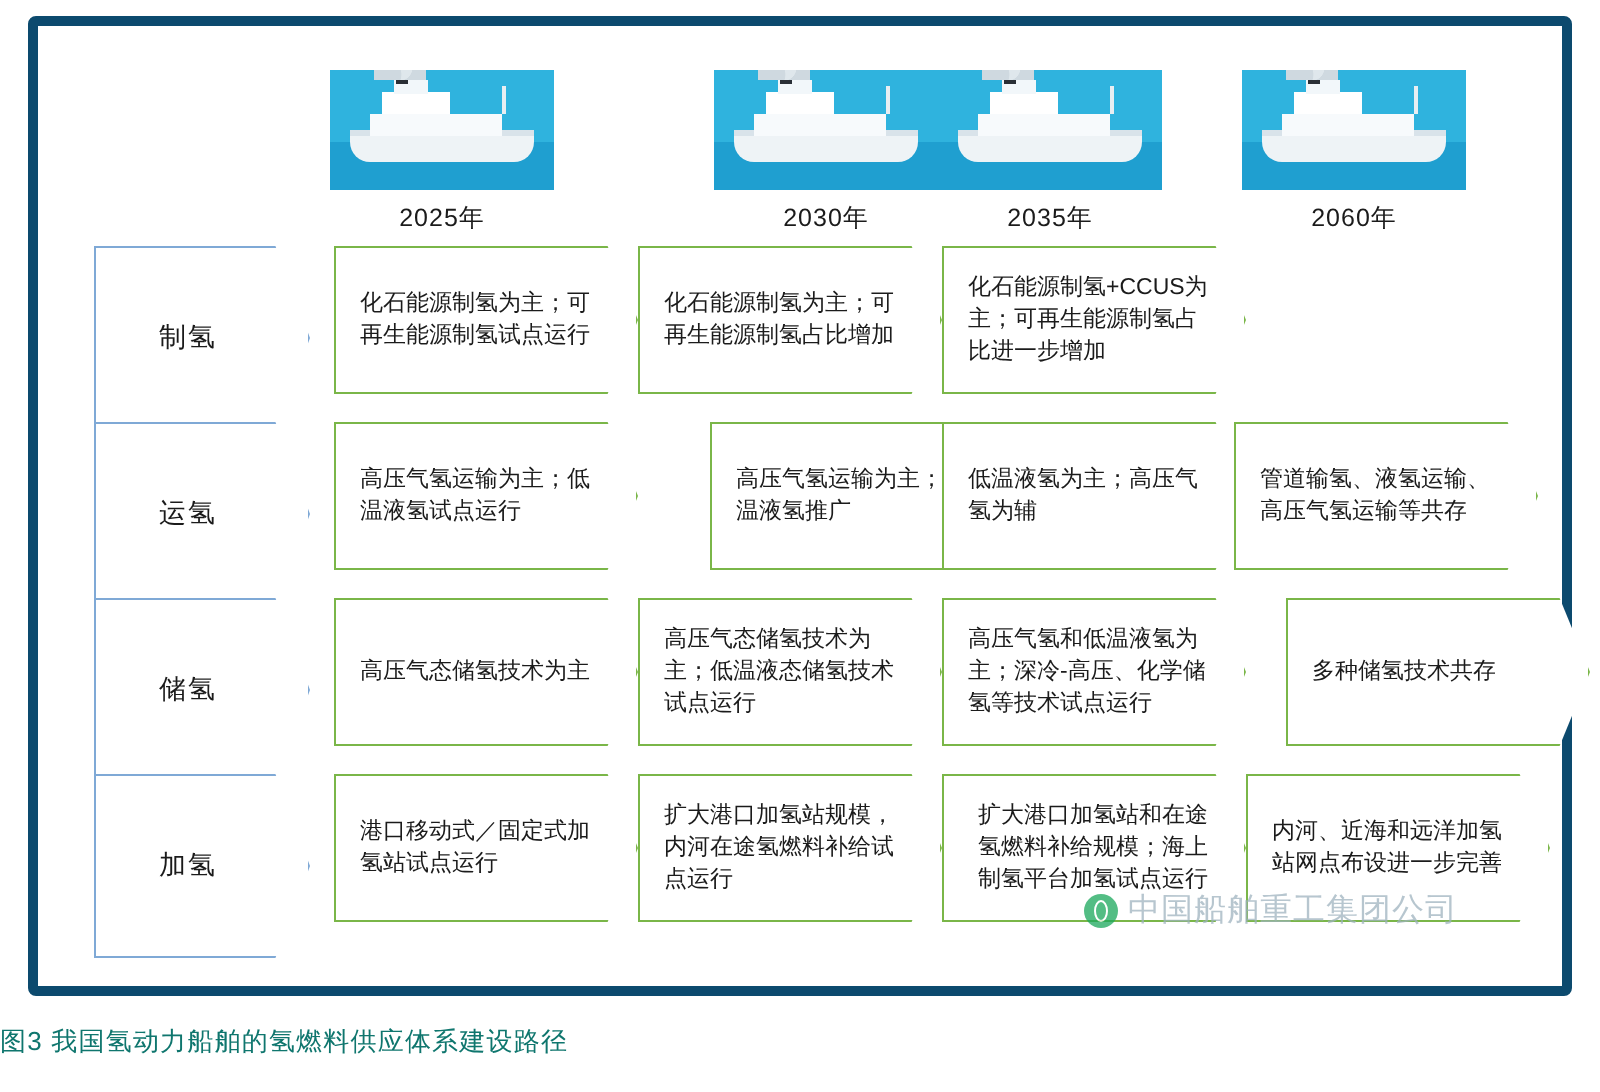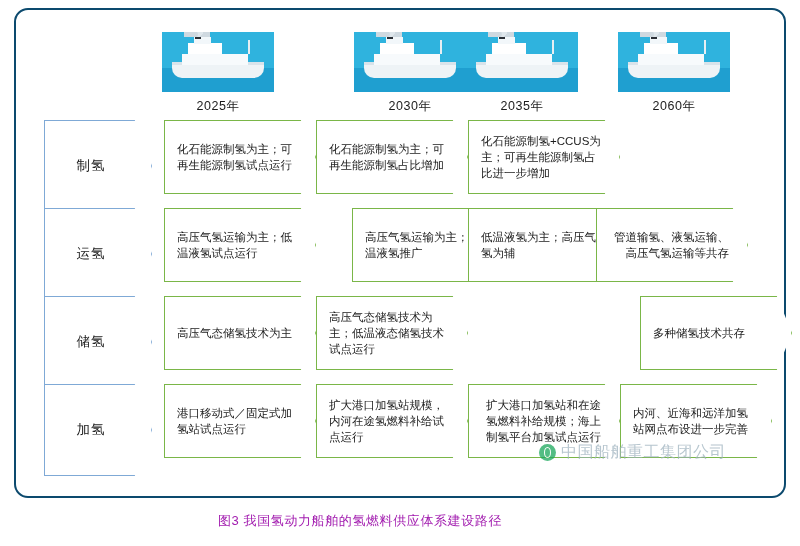--- a/index.html
+++ b/index.html
@@ -19,22 +19,22 @@
     left: 0; top: 0;
     width: 800px;
     height: 546px;
   }
   .card {
     position: absolute;
     left: 14px;
     top: 8px;
     width: 772px;
     height: 490px;
-    border: 2px solid #0c4a6e;
-    border-radius: 14px;
+    border: 5px solid #0c4a6e;
+    border-radius: 4px;
     background: #ffffff;
     box-sizing: border-box;
   }
 
   
   .ships-row {
     position: absolute;
     left: 0; top: 0;
     width: 772px;
     height: 110px;
@@ -228,23 +228,22 @@
     color: #9fb3bf;
     letter-spacing: 0.5px;
   }
 
   
   .caption {
     position: absolute;
     left: 0;
     top: 512px;
     width: 720px;
-    text-align: center;
     font-size: 13px;
-    color: #a21caf;
+    color: #0f766e;
     letter-spacing: 0.6px;
   }
 </style>
 </head>
 <body>
 
 <div class="page">
   <div class="card">
 
     <div class="ships-row">
@@ -334,34 +333,37 @@
         </div>
         <div class="item-arrow" style="left:148px;align-items:center;">
           <span class="item-text">高压气氢运输为主；低温液氢试点运行</span>
         </div>
         <div class="item-arrow" style="left:300px;margin-left:36px;">
           <span class="item-text">高压气氢运输为主；低温液氢推广</span>
         </div>
         <div class="item-arrow" style="left:452px;">
           <span class="item-text">低温液氢为主；高压气氢为辅</span>
         </div>
-        <div class="item-arrow" style="left:580px;text-align:right;">
+        <div class="item-arrow" style="left:598px;">
           <span class="item-text">管道输氢、液氢运输、高压气氢运输等共存</span>
         </div>
       </div>
 
       <div class="row">
         <div class="cat-arrow">
           <span class="cat-text">储氢</span>
         </div>
         <div class="item-arrow" style="left:148px;">
           <span class="item-text">高压气态储氢技术为主</span>
         </div>
         <div class="item-arrow" style="left:300px;">
           <span class="item-text">高压气态储氢技术为主；低温液态储氢技术试点运行</span>
+        </div>
+        <div class="item-arrow" style="left:452px;">
+          <span class="item-text">高压气氢和低温液氢为主；深冷-高压、化学储氢等技术试点运行</span>
         </div>
         <div class="item-arrow" style="left:624px;">
           <span class="item-text">多种储氢技术共存</span>
         </div>
       </div>
 
       <div class="row">
         <div class="cat-arrow">
           <span class="cat-text">加氢</span>
         </div>

